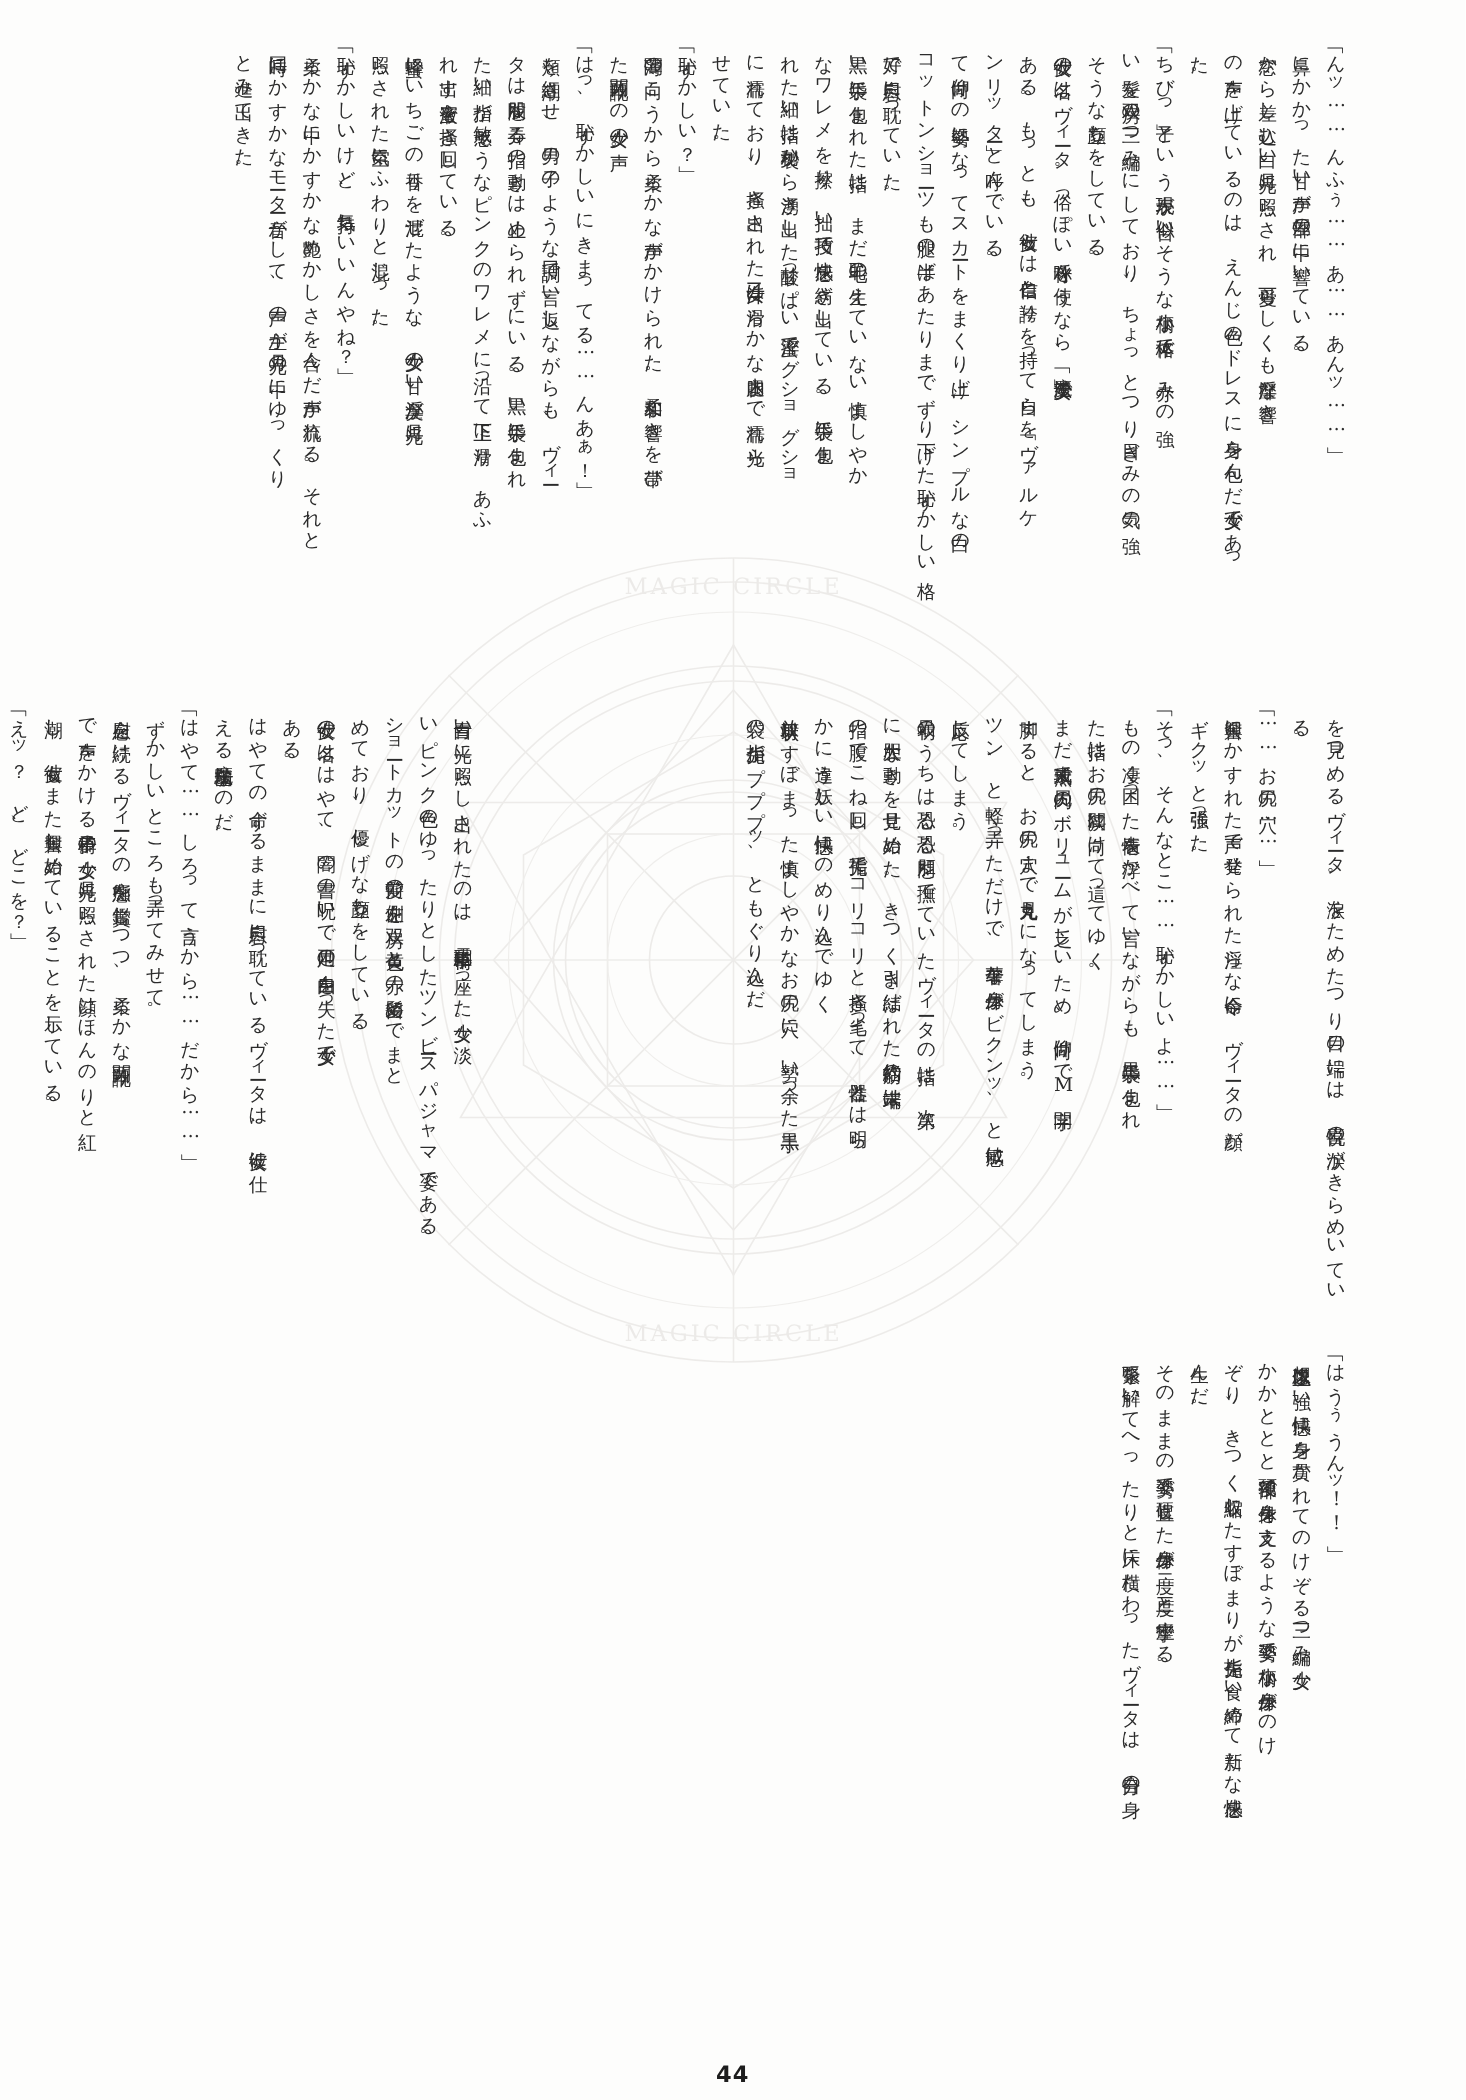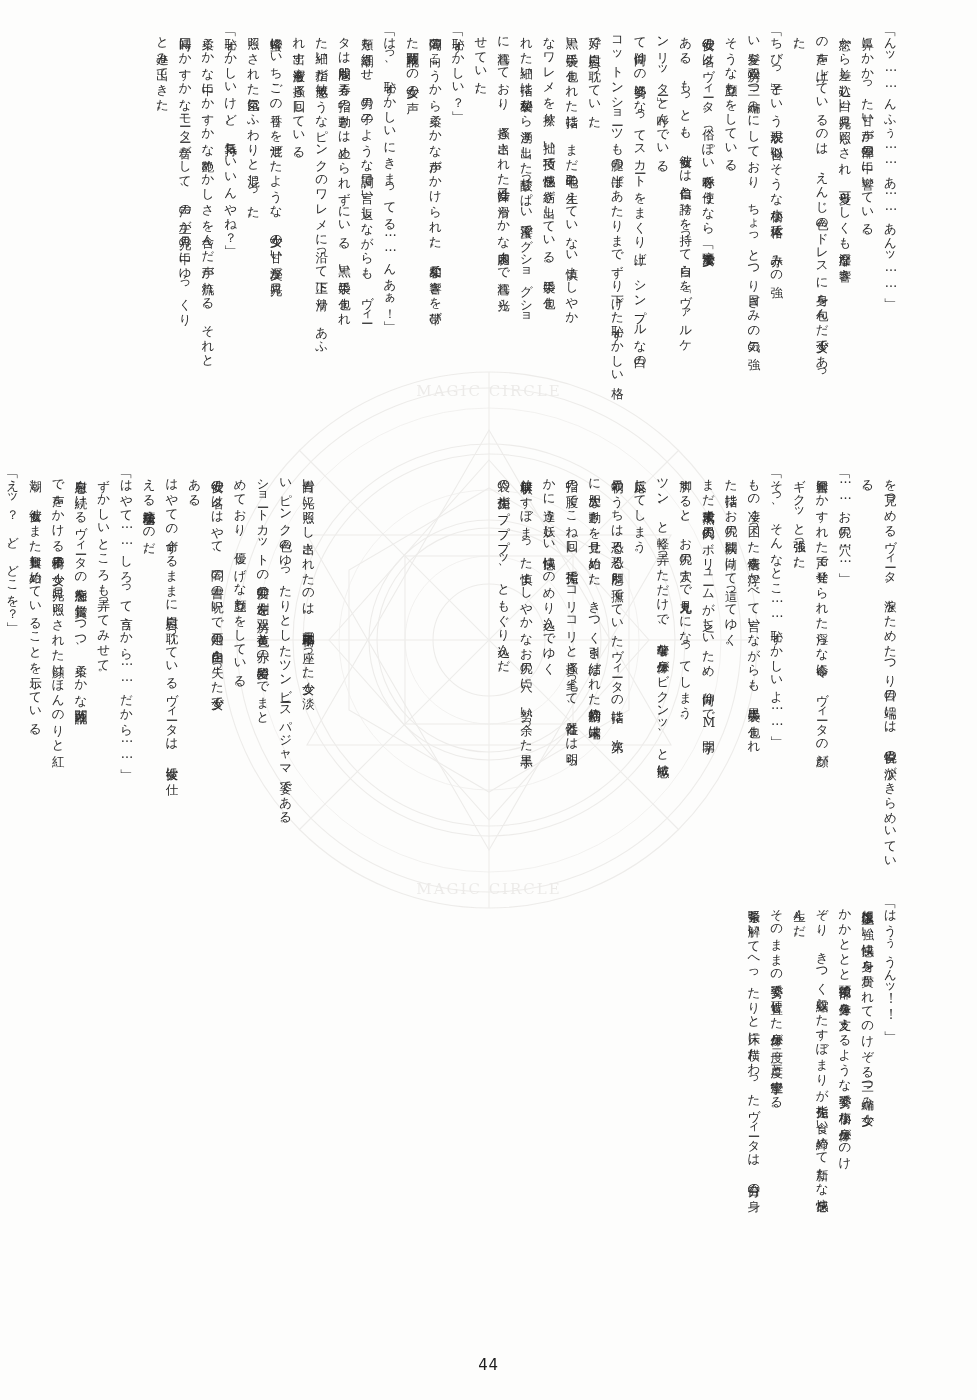--- a/index.html
+++ b/index.html
@@ -48,27 +48,27 @@
   #block-mid-left   { top: 470px; right: 30px;  height: 420px; }
   #block-bottom     { top: 900px; right: 30px;  height: 430px; }
 
   .block-inner {
     writing-mode: vertical-rl;
     text-orientation: upright;
   }
 
   .page-number {
     position: absolute;
-    bottom: 26px;
+    bottom: 8px;
     left: 0;
     width: 100%;
     text-align: center;
     font-family: "DejaVu Sans", sans-serif;
     font-size: 15px;
-    font-weight: normal;
+    font-weight: bold;
     color: #1d1d1d;
     letter-spacing: 0.05em;
   }
 </style>
 </head>
 <body>
 
 <div class="page">
 
   <div class="watermark">

